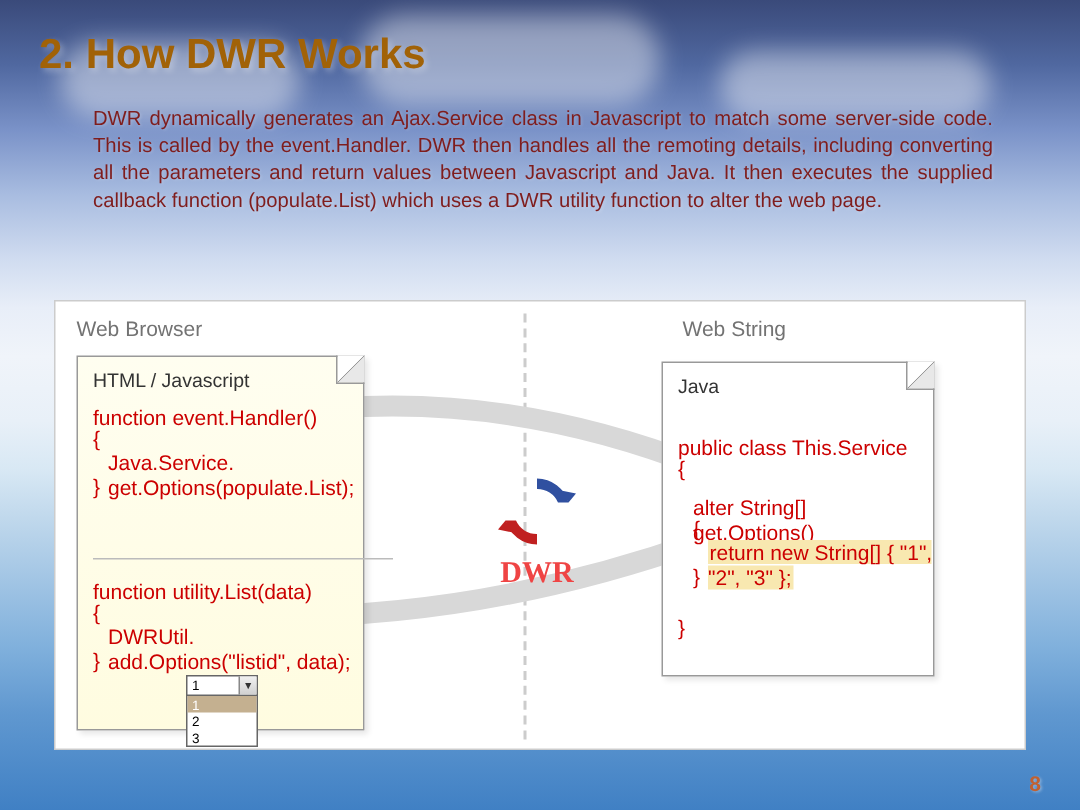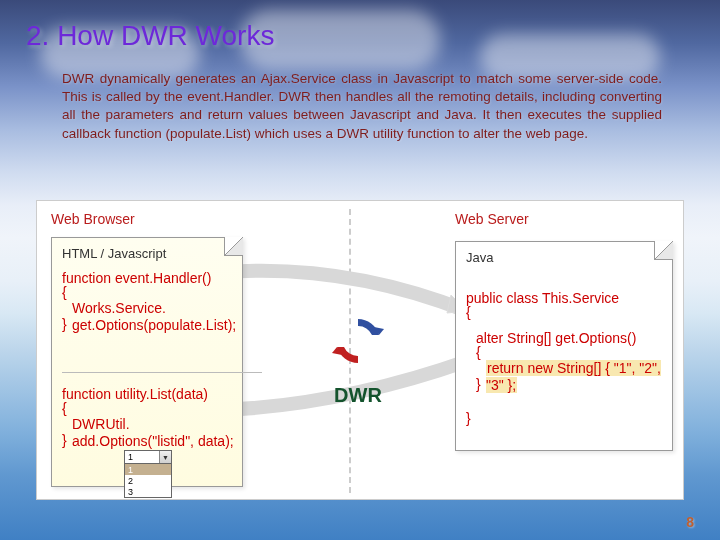--- a/index.html
+++ b/index.html
@@ -1,75 +1,75 @@
 <!DOCTYPE html>
 <html><head>
 <meta charset="utf-8">
 <style>
 *{margin:0;padding:0;box-sizing:border-box}
 body{width:720px;height:540px;font-family:Verdana,Arial,sans-serif;position:relative;overflow:hidden;background:linear-gradient(to bottom,#3a4a7a 0%,#5068a0 8%,#7a92c8 16%,#a8bce0 24%,#d0dcf0 32%,#e8eef8 38%,#f0f4fa 44%,#e8f0f8 52%,#d8e8f4 58%,#c0d8ec 64%,#a0c4e4 72%,#80b0dc 80%,#6098d0 88%,#4080c4 100%)}
 .clouds{position:absolute;top:0;left:0;width:720px;height:200px;opacity:0.6}
 .cloud{position:absolute;background:rgba(255,255,255,0.7);border-radius:50px;filter:blur(8px)}
-.title{position:absolute;top:20px;left:26px;font-size:28px;font-weight:normal;color:#6d28d9;text-shadow:2px 2px 4px rgba(255,255,255,0.3)}
+.title{position:absolute;top:20px;left:26px;font-size:28px;font-weight:bold;color:#a16207;text-shadow:2px 2px 4px rgba(255,255,255,0.3)}
 .body-text{position:absolute;top:70px;left:62px;width:600px;font-size:13.5px;color:#7f1d1d;line-height:1.35;text-align:justify;text-shadow:1px 1px 2px rgba(255,255,255,0.2)}
 .diagram{position:absolute;top:200px;left:36px;width:648px;height:300px;background:#fff;border:1px solid #ccc}
-.panel-label{position:absolute;font-size:14px;color:#b91c1c;font-family:Arial}
+.panel-label{position:absolute;font-size:14px;color:#737373;font-family:Arial}
 .divider{position:absolute;top:8px;left:312px;width:0;height:284px;border-left:2px dashed #ccc}
 .page-box{position:absolute;background:#fff;border:1px solid #999;box-shadow:2px 2px 4px rgba(0,0,0,0.1)}
 .page-box::before{content:"";position:absolute;top:-1px;right:-1px;width:18px;height:18px;background:linear-gradient(135deg,#fff 0%,#fff 48%,#999 50%,#e8e8e8 52%,#e8e8e8 100%);border-left:1px solid #999;border-bottom:1px solid #999}
 .page-title{position:absolute;top:8px;left:10px;font-size:13px;color:#333;font-family:Arial}
 .left-page{left:14px;top:36px;width:192px;height:250px;background:linear-gradient(to bottom,#fffef0 0%,#fffce0 100%)}
-.right-page{left:418px;top:40px;width:218px;height:210px}
+.right-page{left:404px;top:40px;width:182px;height:210px}
 .code{position:absolute;font-size:14px;font-family:Arial;color:#c00;line-height:1.2}
 .hr-line{position:absolute;left:10px;height:0;border-top:1px solid #bbb}
 .dropdown{position:absolute;left:72px;top:212px;width:56px;height:36px}
 .dd-sel{width:48px;height:14px;border:1px solid #666;background:#fff;display:flex;align-items:center}
 .dd-sel span:first-child{flex:1;font-size:9px;padding-left:3px;color:#000}
 .dd-arr{width:12px;height:12px;background:linear-gradient(#f0f0f0,#d0d0d0);border-left:1px solid #888;display:flex;align-items:center;justify-content:center;font-size:7px;color:#333}
 .dd-list{width:48px;border:1px solid #666;background:#fff;border-top:none}
 .dd-opt{font-size:9px;padding:1px 3px;color:#000;height:11px}
 .dd-opt.sel{background:#c4b090;color:#fff}
 .dwr-logo{position:absolute;left:276px;top:112px;width:90px;text-align:center}
 .dwr-arrows{width:56px;height:56px;margin:0 auto;position:relative}
-.dwr-text{font-size:20px;font-weight:bold;color:#14532d;margin-top:15px;font-family:Liberation Sans, sans-serif}
+.dwr-text{font-size:20px;font-weight:bold;color:#ef4444;margin-top:2px;font-family:Liberation Serif, serif}
 .flow-arrow{position:absolute;stroke:#ddd;fill:#ddd}
 .page-num{position:absolute;bottom:10px;right:26px;font-size:14px;color:#c06030;font-weight:bold;text-shadow:1px 1px 2px rgba(255,255,255,0.4)}
 .ret-hi{background:#f8e8b0;padding:0 1px}
 </style>
 </head>
 <body>
 
 <div class="clouds">
   <div class="cloud" style="left:40px;top:28px;width:160px;height:50px"></div>
   <div class="cloud" style="left:240px;top:10px;width:200px;height:60px"></div>
   <div class="cloud" style="left:480px;top:34px;width:180px;height:46px"></div>
 </div>
 
 <h1 class="title">2. How DWR Works</h1>
 <p class="body-text">DWR dynamically generates an Ajax.Service class in Javascript to match some server-side code. This is called by the event.Handler. DWR then handles all the remoting details, including converting all the parameters and return values between Javascript and Java. It then executes the supplied callback function (populate.List) which uses a DWR utility function to alter the web page.</p>
 
 <div class="diagram">
   <div class="panel-label" style="left:14px;top:10px">Web Browser</div>
-  <div class="panel-label" style="left:418px;top:10px">Web Server</div>
+  <div class="panel-label" style="left:418px;top:10px">Web String</div>
   <div class="divider"></div>
 
   <svg class="flow-arrow" style="left:140px;top:60px;width:300px;height:80px">
     <path d="M 10 15 Q 150 -5 290 50" stroke="#d8d8d8" stroke-width="14" fill="none"></path>
     <polygon points="290,50 274,34 270,52" fill="#d8d8d8"></polygon>
   </svg>
   <svg class="flow-arrow" style="left:80px;top:150px;width:360px;height:90px">
     <path d="M 350 10 Q 180 70 14 58" stroke="#d8d8d8" stroke-width="14" fill="none"></path>
     <polygon points="14,58 32,44 30,66" fill="#d8d8d8"></polygon>
   </svg>
 
   <div class="page-box left-page">
     <div class="page-title">HTML / Javascript</div>
     <div class="code" style="left:10px;top:32px">function event.Handler()</div>
     <div class="code" style="left:10px;top:46px">{</div>
-    <div class="code" style="left:20px;top:62px">Works.Service. get.Options(populate.List);</div>
+    <div class="code" style="left:20px;top:62px">Java.Service. get.Options(populate.List);</div>
     <div class="code" style="left:10px;top:78px">}</div>
     <div class="hr-line" style="top:134px;width:200px"></div>
     <div class="code" style="left:10px;top:148px">function utility.List(data)</div>
     <div class="code" style="left:10px;top:162px">{</div>
     <div class="code" style="left:20px;top:178px">DWRUtil. add.Options("listid", data);</div>
     <div class="code" style="left:10px;top:194px">}</div>
     <div class="dropdown">
       <div class="dd-sel">
         <span>1</span>
         <span class="dd-arr">▼</span>

